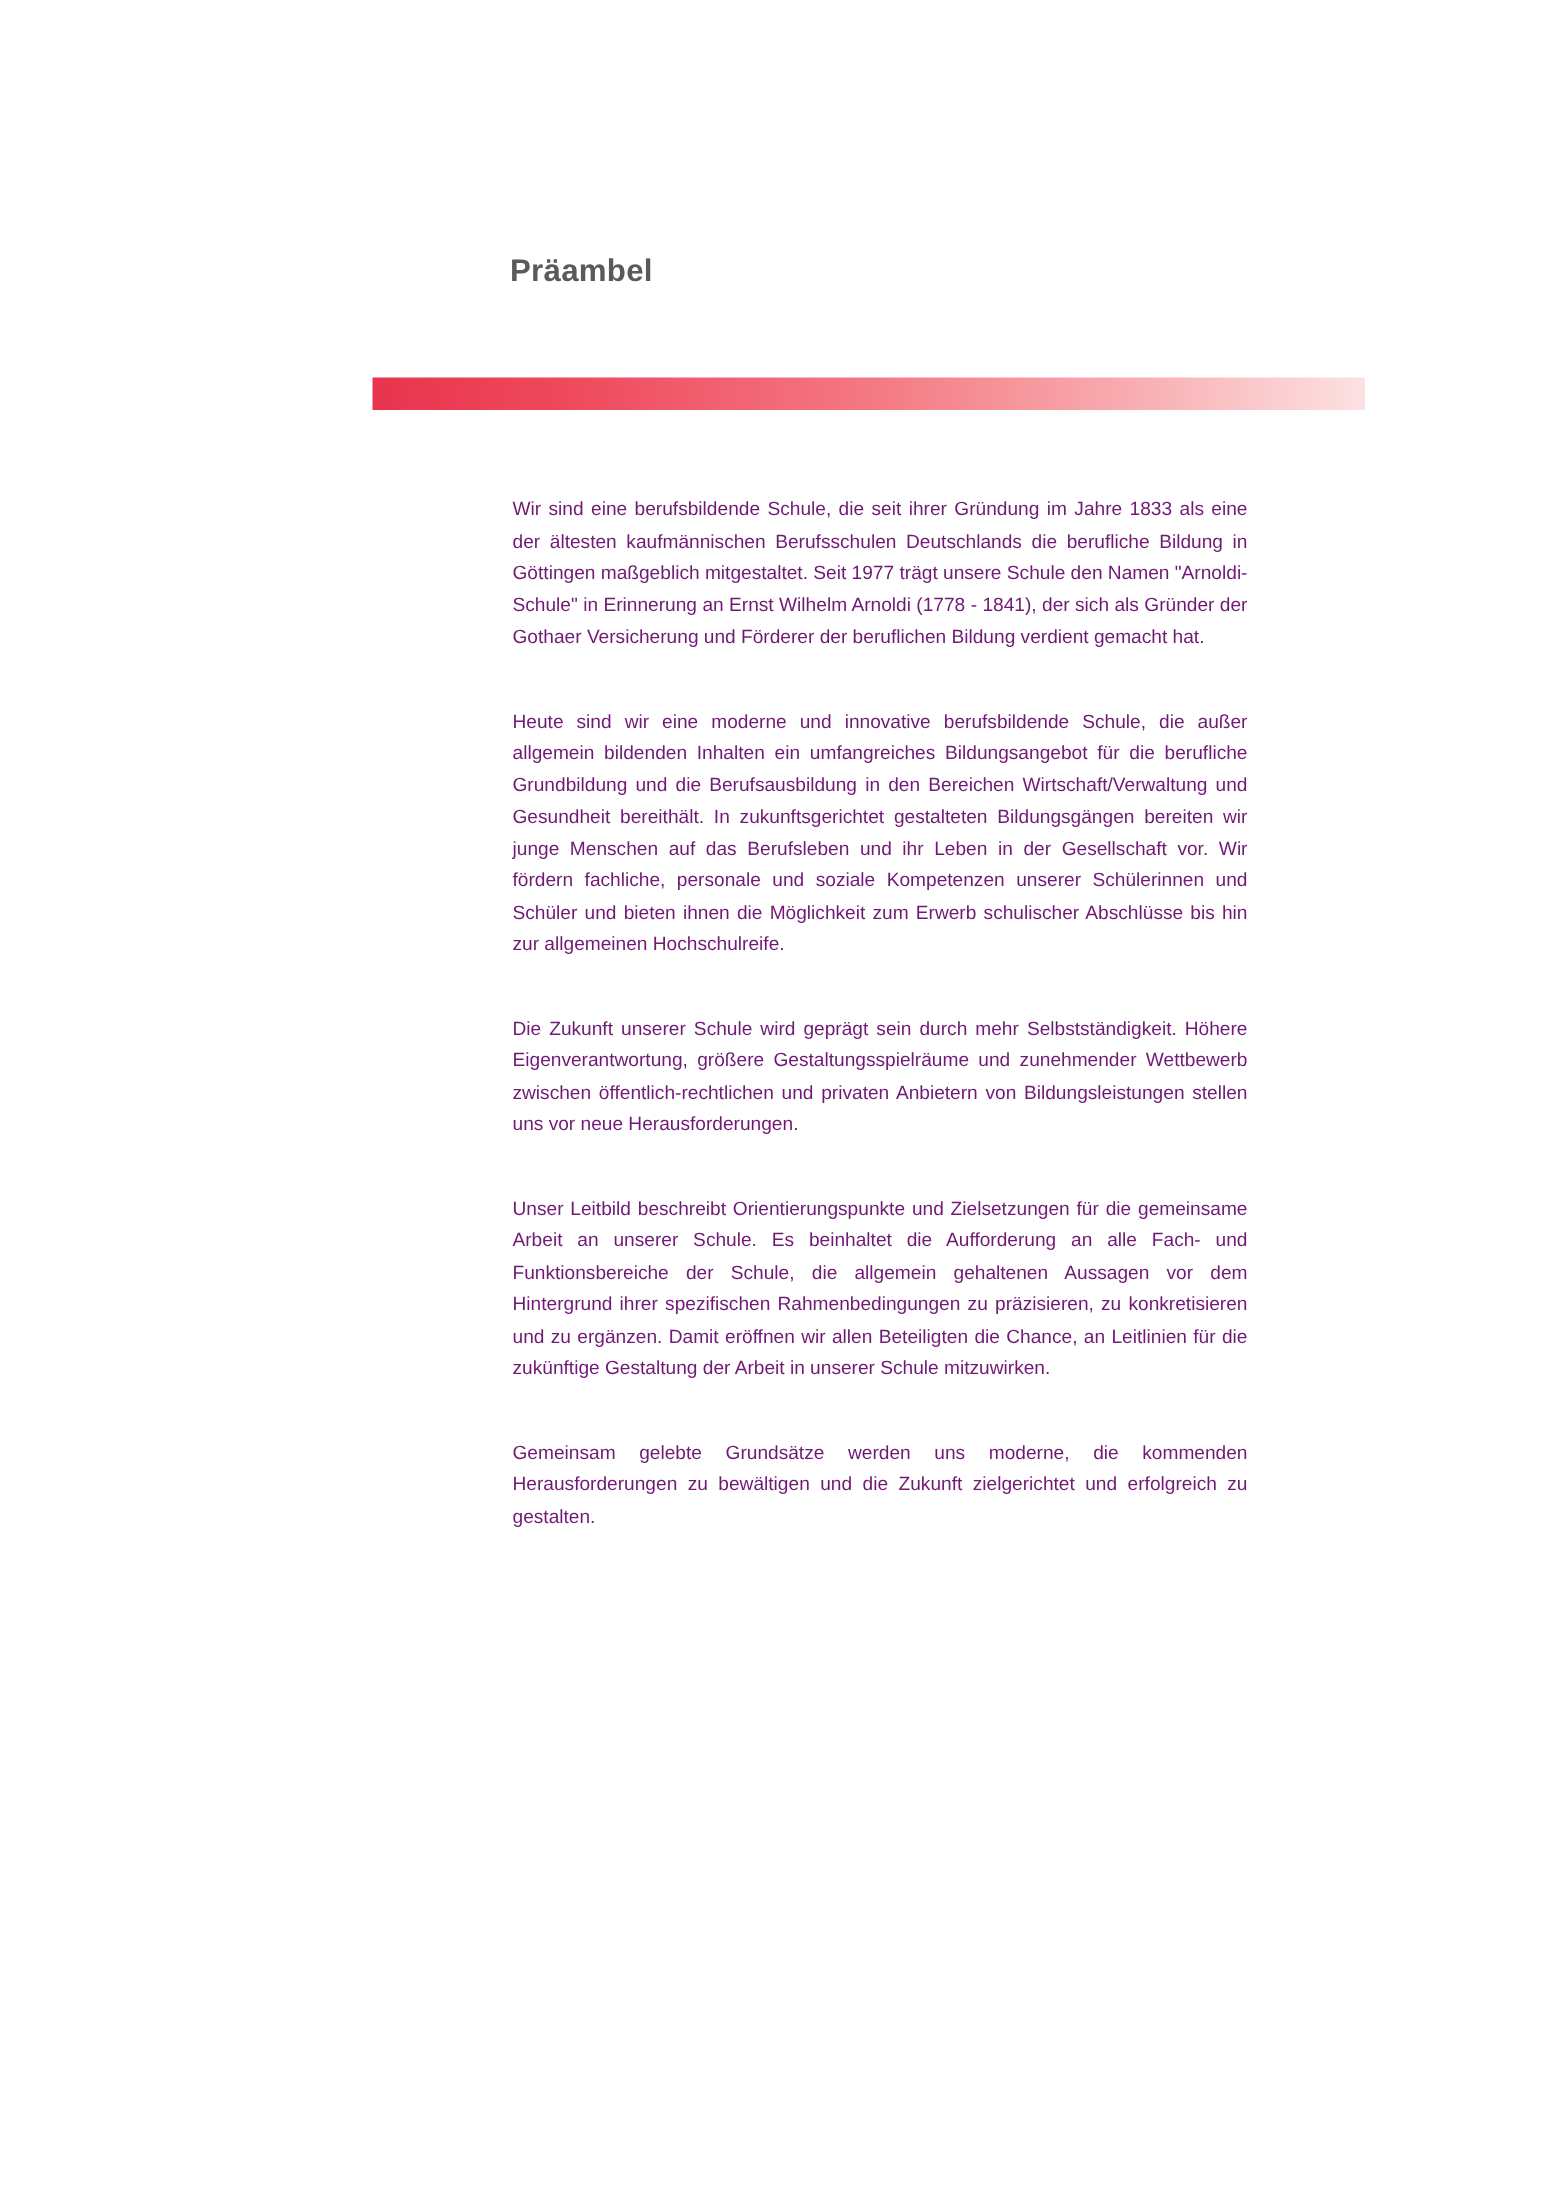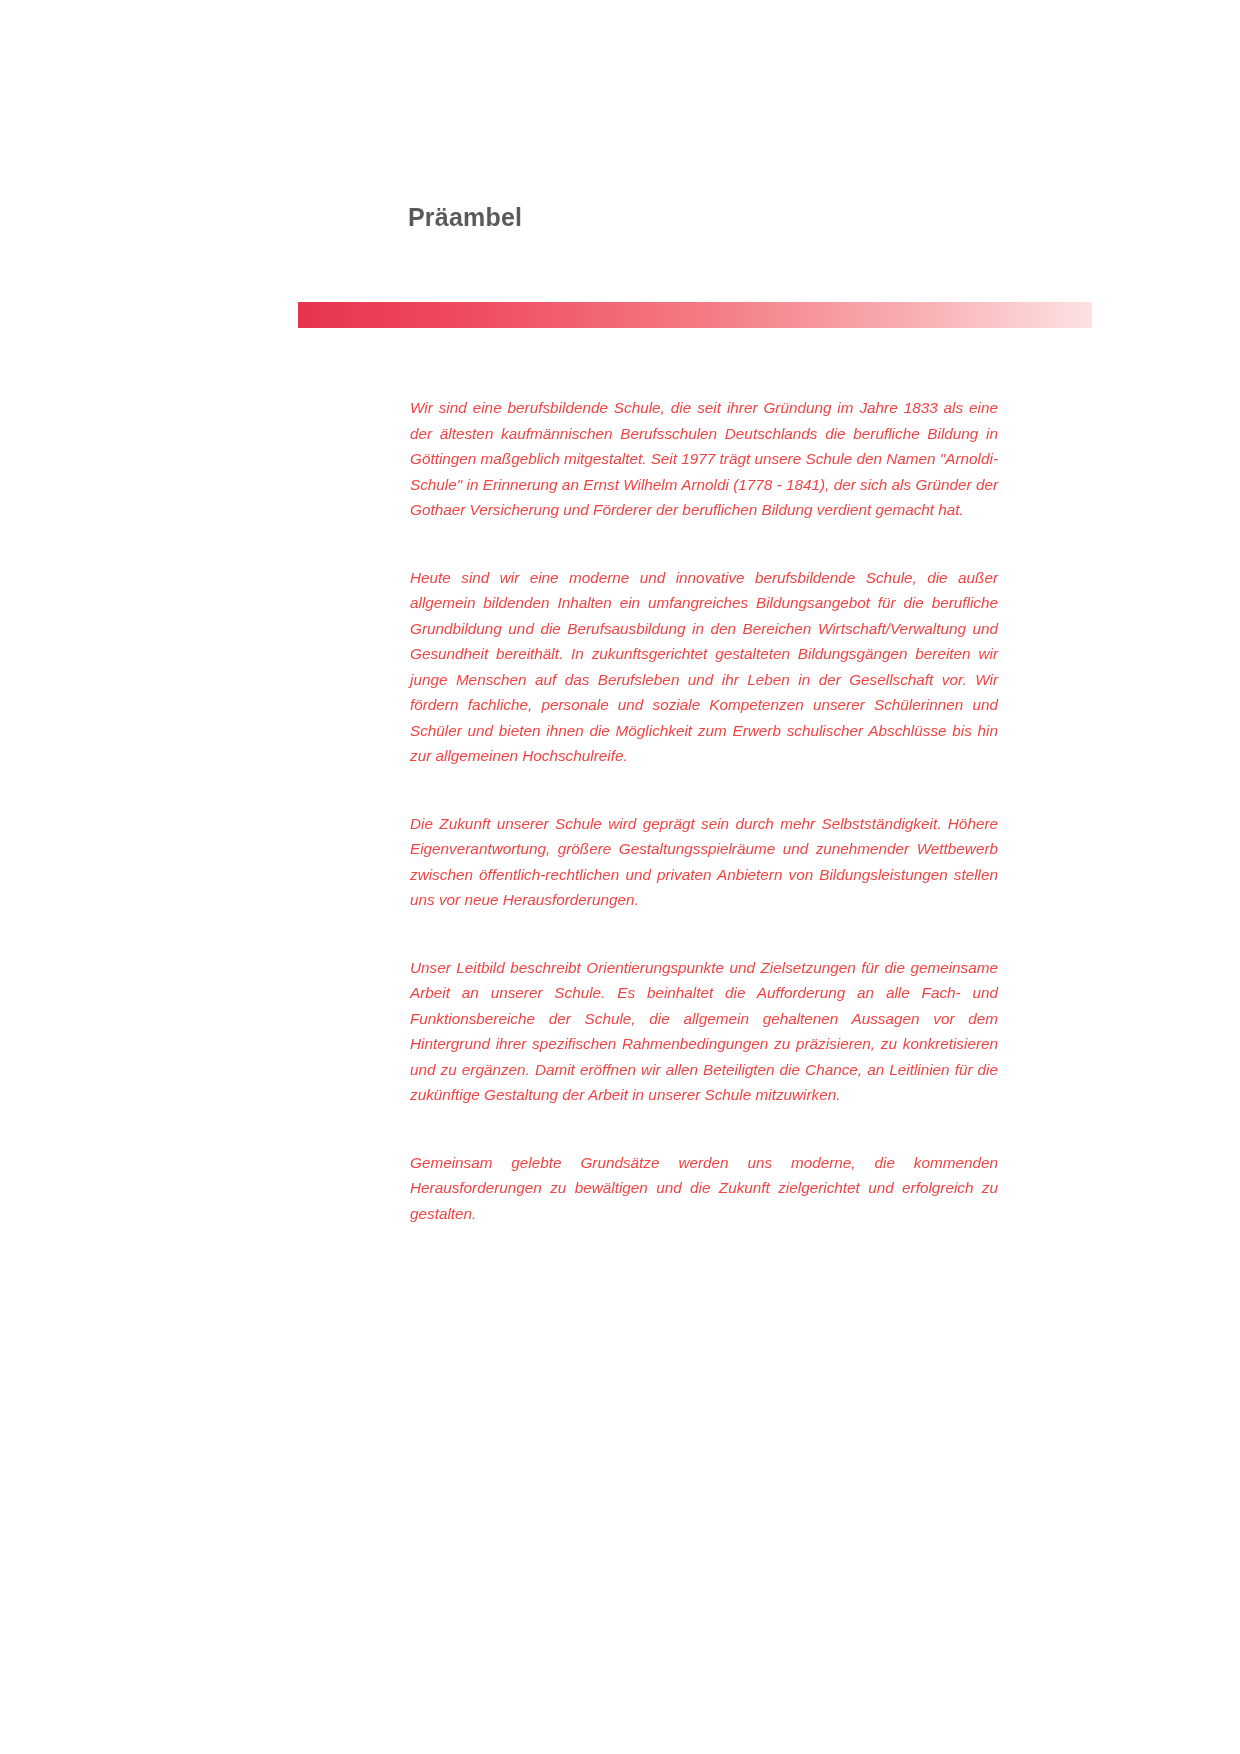--- a/index.html
+++ b/index.html
@@ -40,25 +40,24 @@
   .body-col {
     position: absolute;
     left: 410px;
     top: 395px;
     width: 588px;
   }
   p.para {
     margin: 0 0 42px 0;
     font-size: 15.3px;
     line-height: 25.5px;
-    color: #ef4444;
+    color: #701a75;
     text-align: justify;
     text-justify: inter-word;
     hyphens: none;
-    font-style: italic;
   }
   p.para:last-child {
     margin-bottom: 0;
   }
 </style>
 </head>
 <body>
 
 <div class="page">
 

